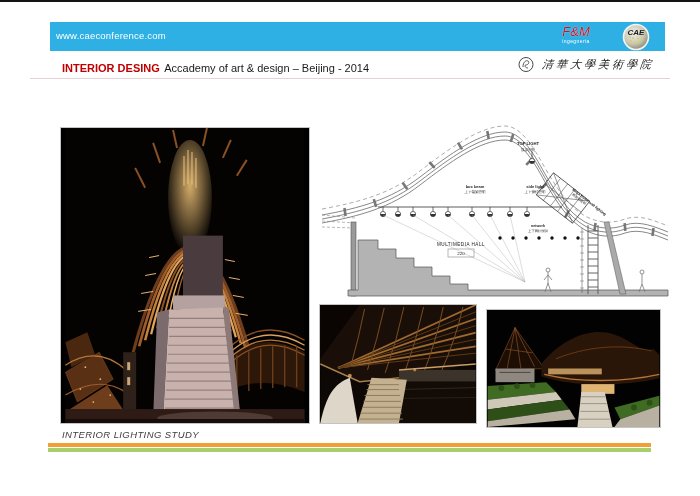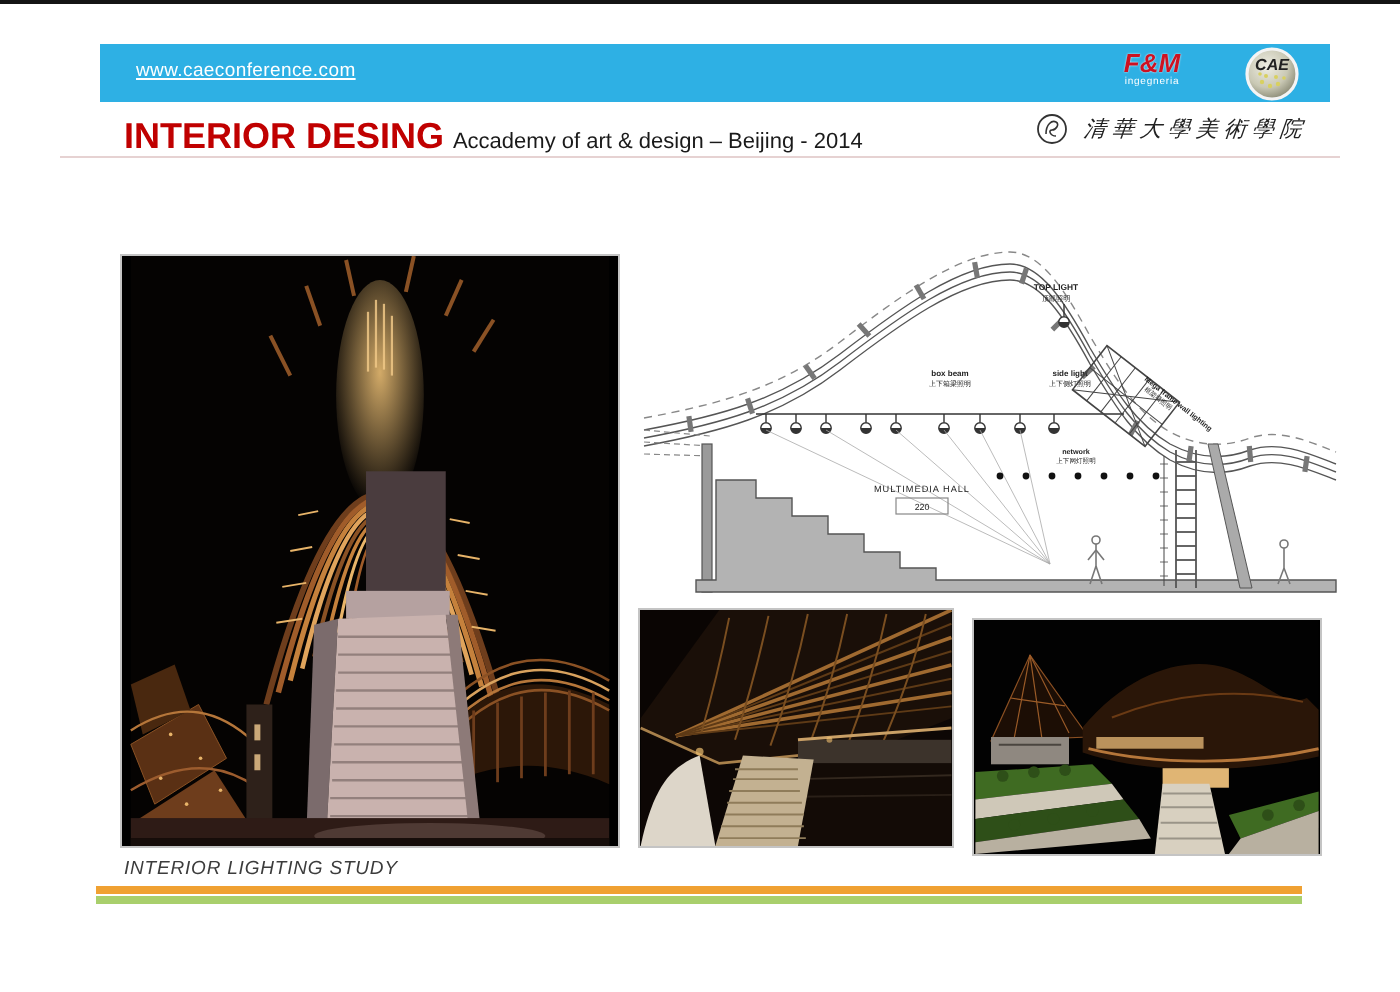--- a/index.html
+++ b/index.html
@@ -1,29 +1,29 @@
 <!DOCTYPE html>
 <html><head>
 <meta charset="utf-8">
 <style>
   html,body{margin:0;padding:0;background:#fff;}
   .slide{position:relative;width:700px;height:496px;background:#fff;overflow:hidden;
          font-family:"Liberation Sans",sans-serif;}
   .top-line{position:absolute;left:0;top:0;width:700px;height:2px;background:#141414;}
   
   .header-bar{position:absolute;left:50px;top:22px;width:615px;height:29px;background:#2eb0e4;}
-  .header-url{position:absolute;left:18px;top:8px;color:#ffffff;font-size:9.5px;letter-spacing:.2px;text-decoration:underline;}
+  .header-url{position:absolute;left:6px;top:8px;color:#ffffff;font-size:9.5px;letter-spacing:.2px;}
   .fm-logo{position:absolute;left:505px;top:3px;width:42px;text-align:center;line-height:1;}
-  .fm-name{color:#cc1122;font-weight:bold;font-size:13px;font-style:italic;
+  .fm-name{color:#cc1122;font-weight:normal;font-size:13px;font-style:italic;
            text-shadow:0 0 1px #ffffff;}
   .fm-sub{color:#ffffff;font-size:5px;letter-spacing:.4px;margin-top:1px;}
   .cae-logo{position:absolute;left:572px;top:1px;}
   
   .title-row{position:absolute;left:62px;top:58px;white-space:nowrap;}
-  .title-main{color:#c00000;font-weight:bold;font-size:18px;}
+  .title-main{color:#c00000;font-weight:bold;font-size:11px;}
   .title-sub{color:#1a1a1a;font-size:11px;text-align:right;}
   .institute{position:absolute;left:518px;top:56px;display:flex;align-items:center;gap:8px;}
   .institute-cn{font-family:"DejaVu Serif",serif;font-style:italic;font-size:11px;color:#222;
                 letter-spacing:3px;transform:skewX(-6deg);}
   .title-rule{position:absolute;left:30px;top:78px;width:640px;height:1px;background:#e6d2d2;}
   
   .img-frame{position:absolute;border:1px solid #c4c4c4;box-sizing:border-box;overflow:hidden;background:#000;}
   .frame-left{left:60px;top:127px;width:250px;height:297px;}
   .frame-mid{left:319px;top:304px;width:158px;height:120px;}
   .frame-right{left:486px;top:309px;width:175px;height:119px;}

